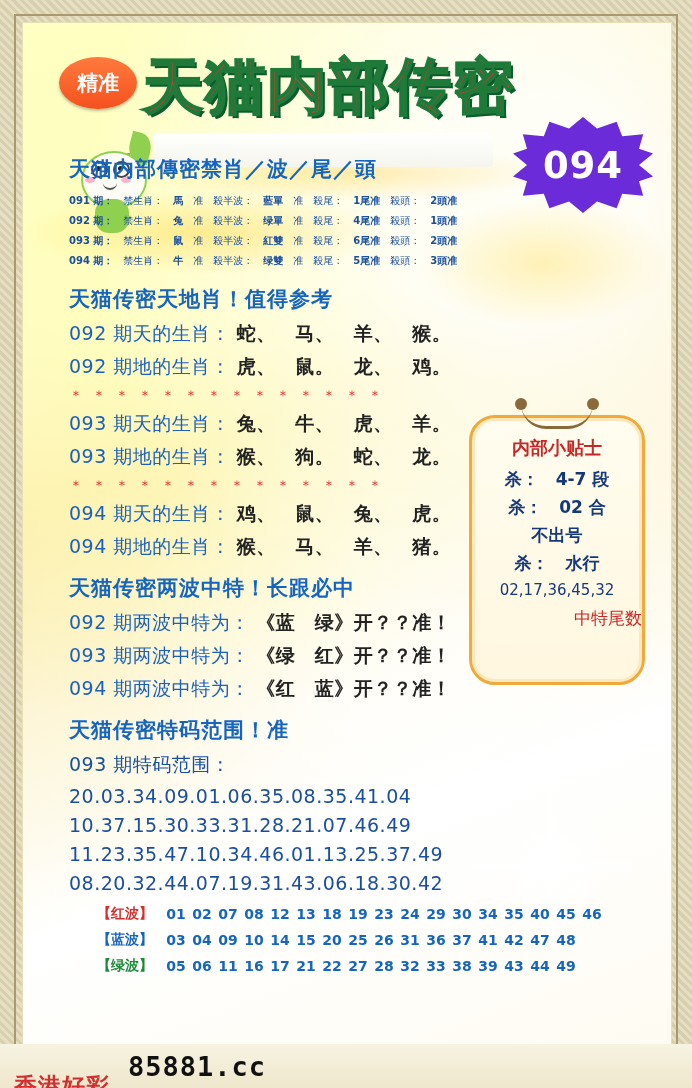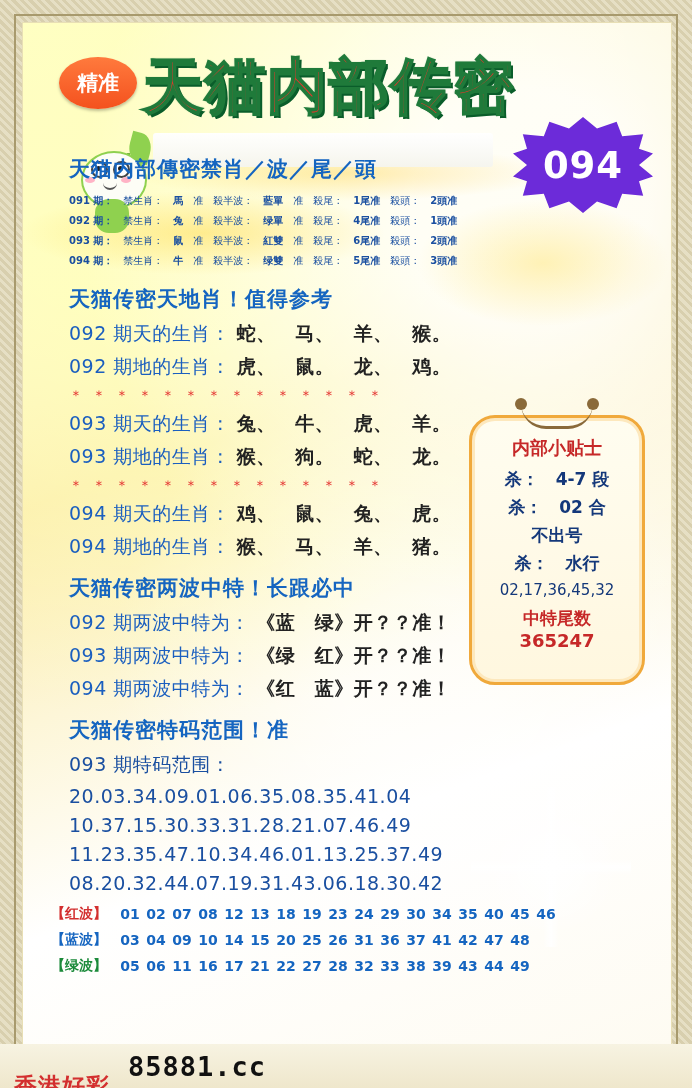--- a/index.html
+++ b/index.html
@@ -128,25 +128,25 @@
     width:72px;height:22px;
     border-bottom:3px solid #8a6a3a;border-radius:0 0 40px 40px;
   }
   .tips .horn:before,.tips .horn:after{
     content:"";position:absolute;top:-6px;width:12px;height:12px;border-radius:50%;background:#8a6a3a;
   }
   .tips .horn:before{left:-6px;} .tips .horn:after{right:-6px;}
   .tips h4{margin:10px 0 8px;font-size:18px;color:#c62828;font-weight:bold;}
   .tips .line{font-size:17px;color:#14387a;margin:5px 0;font-weight:bold;}
   .tips .nums{font-size:15px;color:#14387a;margin:6px 0;}
-  .tips .foot1{font-size:17px;color:#c62828;font-weight:bold;margin-top:8px;}
+  .tips .foot1{font-size:17px;color:#c62828;font-weight:normal;margin-top:8px;text-align:right;}
   .tips .foot2{font-size:18px;color:#c62828;font-weight:bold;}
 
   
-  .waves{margin:10px 0 0 28px;}
+  .waves{margin:10px 0 0 74px;}
   .wrow{display:flex;align-items:center;margin-bottom:7px;white-space:nowrap;}
   .wtag{font-size:14px;font-weight:bold;margin-right:10px;width:56px;}
   .wtag.red{color:#d32f2f;}
   .wtag.blue{color:#1565c0;}
   .wtag.green{color:#1b8a3a;}
   .wnums span{display:inline-block;width:26px;text-align:center;font-size:14px;color:#1565c0;font-weight:bold;}
 
   
   .footer{
     position:absolute;left:0;bottom:0;width:692px;height:44px;
@@ -324,20 +324,19 @@
 
   <div class="tips">
     <div class="horn"></div>
     <h4>内部小贴士</h4>
     <div class="line">杀：　4-7 段</div>
     <div class="line">杀：　02 合</div>
     <div class="line">不出号</div>
     <div class="line">杀：　水行</div>
     <div class="nums">02,17,36,45,32</div>
     <div class="foot1">中特尾数</div>
-    <div class="foot2">365247</div>
   </div>
 </div>
 
 <div class="footer">
   <span class="fl">香港好彩</span>
   <span class="fr">85881.cc</span>
 </div>
 
 </body></html>

